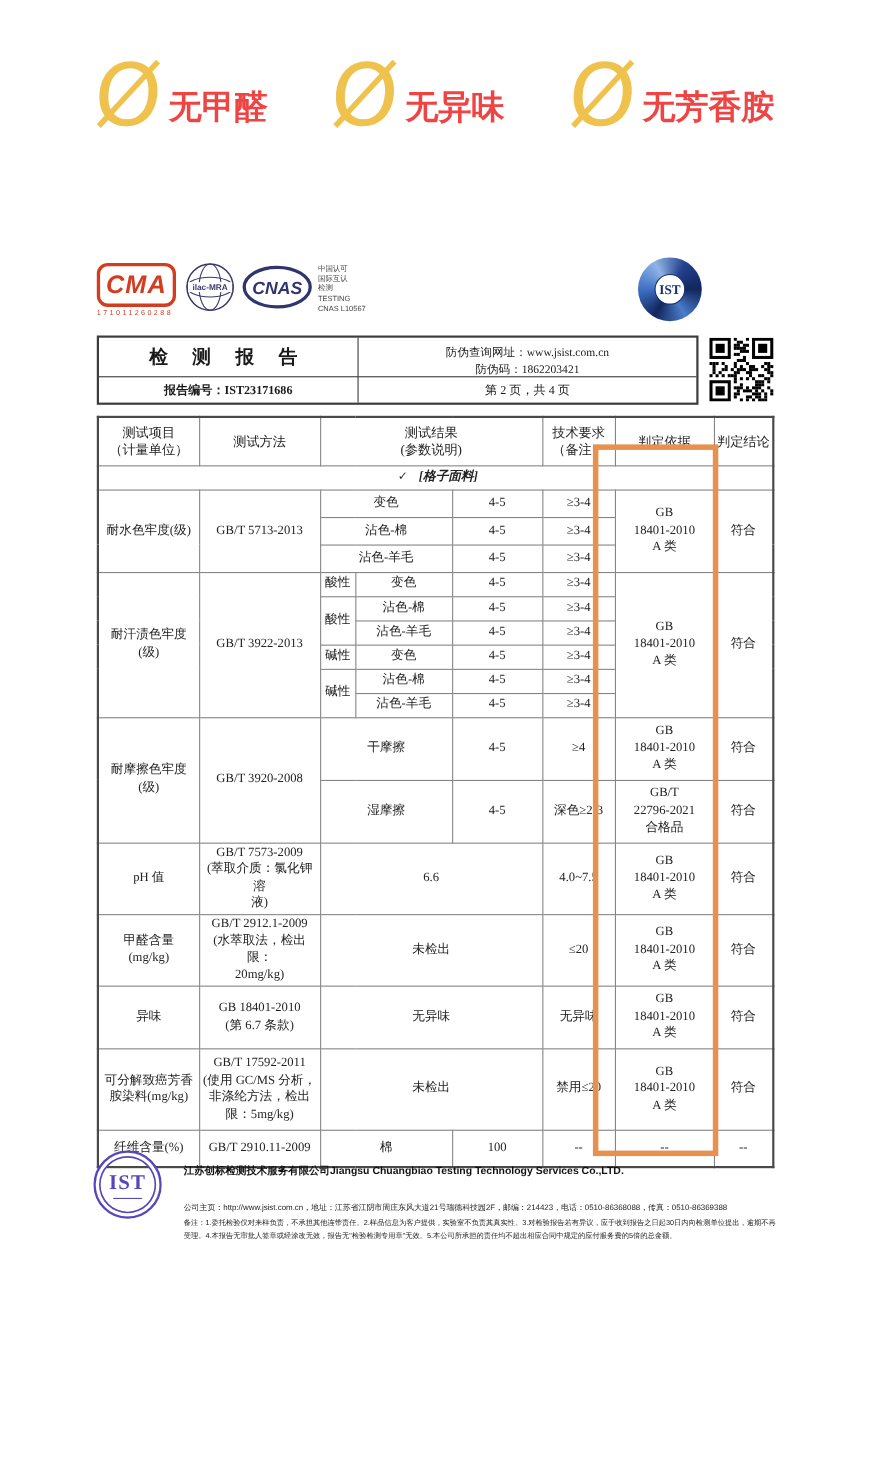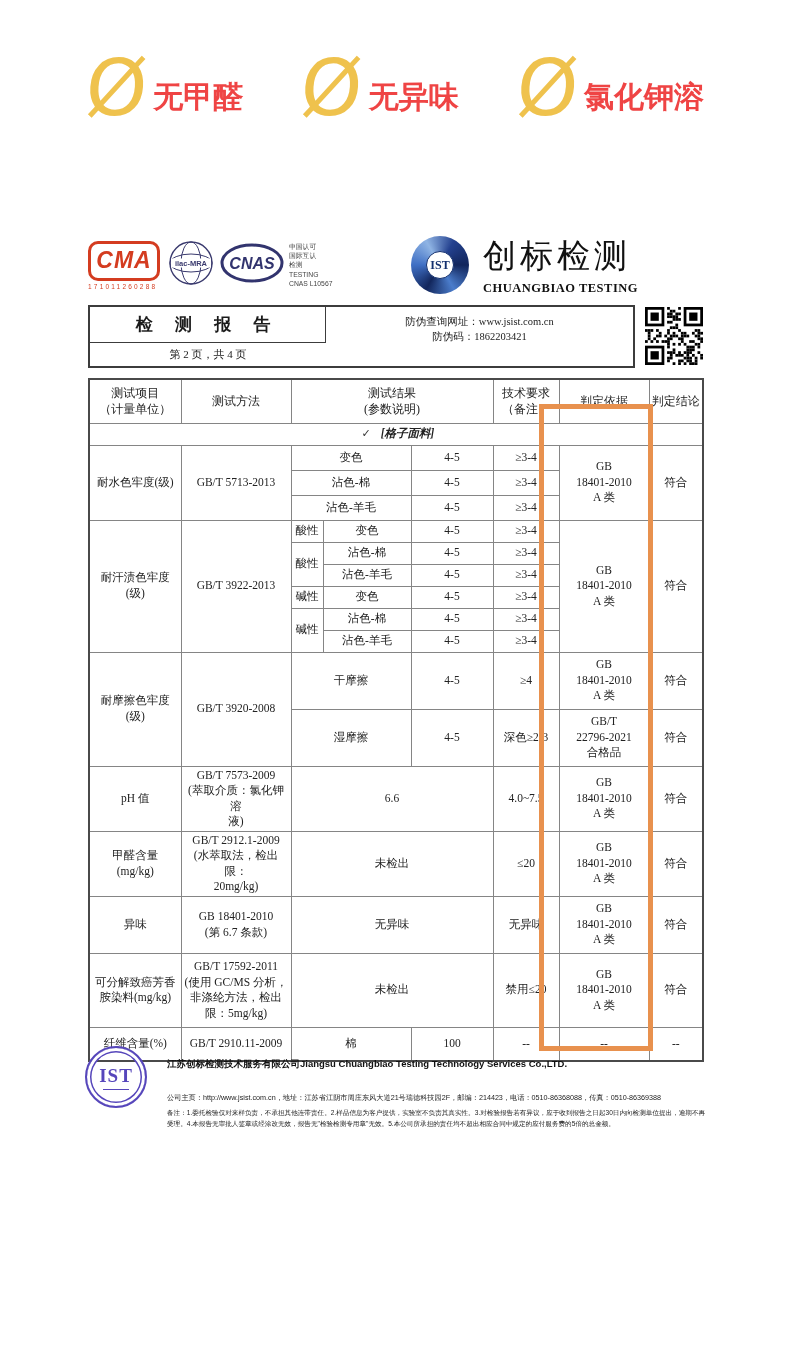--- a/index.html
+++ b/index.html
@@ -89,21 +89,21 @@
     <div class="badge">
       <span class="zero">Ø</span>
       <span class="lbl">无甲醛</span>
     </div>
     <div class="badge">
       <span class="zero">Ø</span>
       <span class="lbl">无异味</span>
     </div>
     <div class="badge">
       <span class="zero">Ø</span>
-      <span class="lbl">氯化钾溶</span>
+      <span class="lbl">无芳香胺</span>
     </div>
   </div>
 
   <div class="logos">
     <div class="cma">
       <div class="cma-box">CMA</div>
       <div class="cma-num">171011260288</div>
     </div>
     <div class="globe">
       <svg width="46" height="46" viewBox="0 0 46 46">
@@ -122,34 +122,31 @@
     </div>
     <div class="cnas-cap">中国认可
 国际互认
 检测
 TESTING
 CNAS L10567</div>
     <div class="rightlogo">
       <div class="ist-circle">
         <div class="ist-inner">IST</div>
       </div>
-      <div class="brand">
-        <div class="cn">创标检测</div>
-        <div class="en">CHUANGBIAO TESTING</div>
-      </div>
     </div>
   </div>
 
   <div class="info-band">
     <div class="info-table">
       <div class="info-cell it-title">检 测 报 告</div>
       <div class="info-cell it-anti">
         <div>防伪查询网址：www.jsist.com.cn</div>
         <div>防伪码：1862203421</div>
       </div>
+      <div class="info-cell it-no">报告编号：IST23171686</div>
       <div class="info-cell it-page">第 2 页，共 4 页</div>
     </div>
     <div class="qr">
       <svg id="qr-svg" width="60" height="58" viewBox="0 0 58 58">
           <rect x="22.10" y="0.00" width="2.76" height="2.76" fill="#000"></rect>
           <rect x="33.14" y="0.00" width="2.76" height="2.76" fill="#000"></rect>
           <rect x="24.86" y="2.76" width="2.76" height="2.76" fill="#000"></rect>
           <rect x="27.62" y="2.76" width="2.76" height="2.76" fill="#000"></rect>
           <rect x="22.10" y="5.52" width="2.76" height="2.76" fill="#000"></rect>
           <rect x="24.86" y="5.52" width="2.76" height="2.76" fill="#000"></rect>

